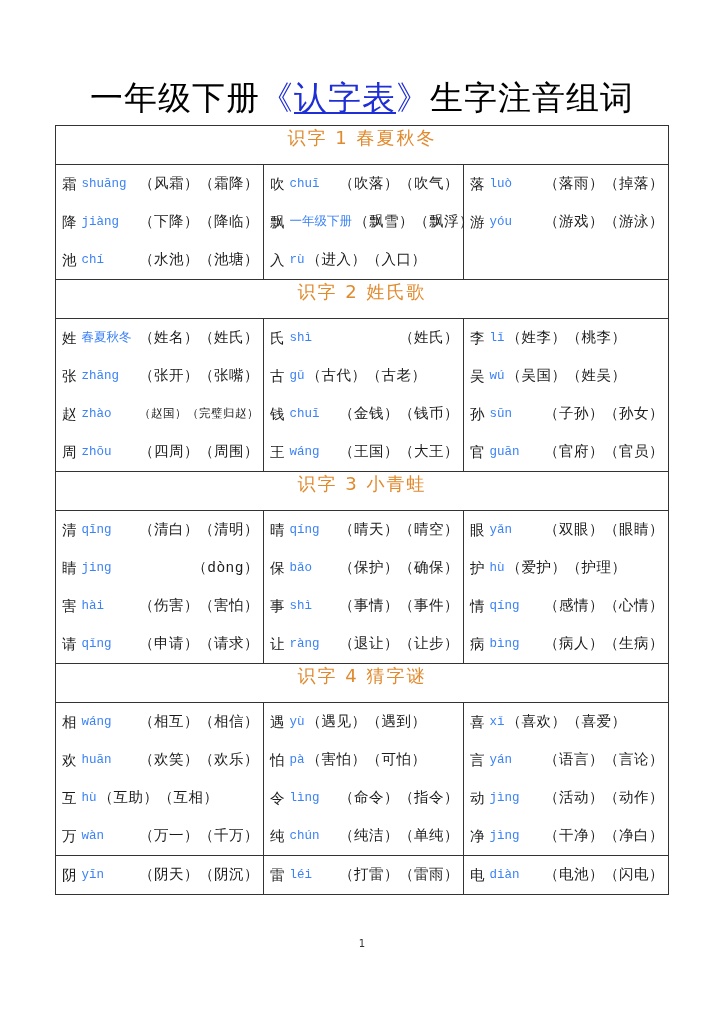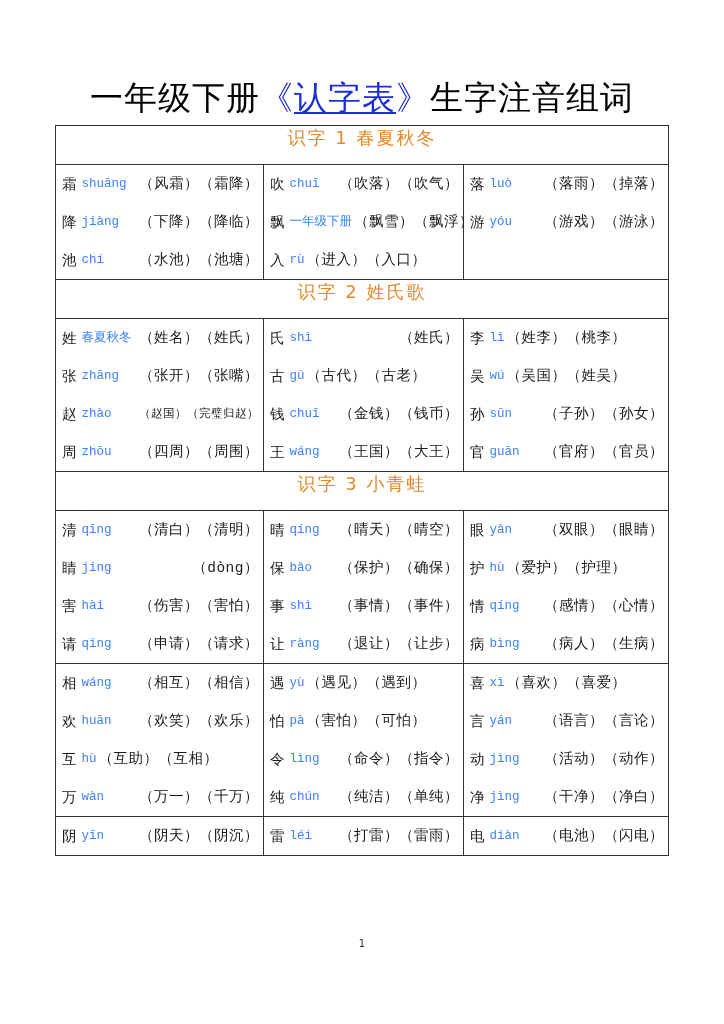--- a/index.html
+++ b/index.html
@@ -225,20 +225,23 @@
             <span class="py">qíng</span>
             <span class="words-txt">（感情）（心情）</span>
           </div>
           <div class="entry spread">
             <span class="ch">病</span>
             <span class="py">bìng</span>
             <span class="words-txt">（病人）（生病）</span>
           </div>
         </td>
       </tr>
+      <tr class="sec-head">
+        <td colspan="3">识字 4  猜字谜</td>
+      </tr>
       <tr>
         <td class="cell">
           <div class="entry spread">
             <span class="ch">相</span>
             <span class="py">wáng</span>
             <span class="words-txt">（相互）（相信）</span>
           </div>
           <div class="entry spread">
             <span class="ch">欢</span>
             <span class="py">huān</span>

